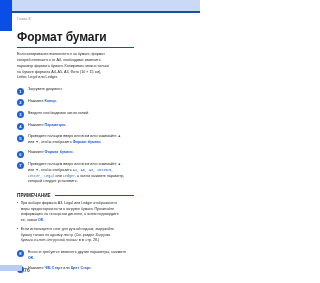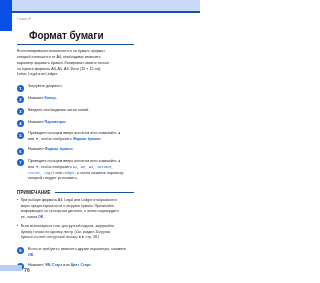--- a/index.html
+++ b/index.html
@@ -66,25 +66,25 @@
     top: 17px;
     width: 117px;
   }
   .chapter-label {
     font-size: 3.6px;
     color: #8a8a8a;
     letter-spacing: .15px;
     margin-bottom: 9px;
   }
   .section-title {
-    font-size: 10px;
+    font-size: 12px;
     font-weight: bold;
     color: #1a1a1a;
     letter-spacing: -.1px;
-    margin: 0 0 3px 12px;
+    margin: 0 0 3px 0;
   }
   .title-rule {
     height: 1px;
     background: #14519e;
     width: 100%;
     margin-bottom: 4px;
   }
   .intro {
     font-size: 3.7px;
     line-height: 1.58;

